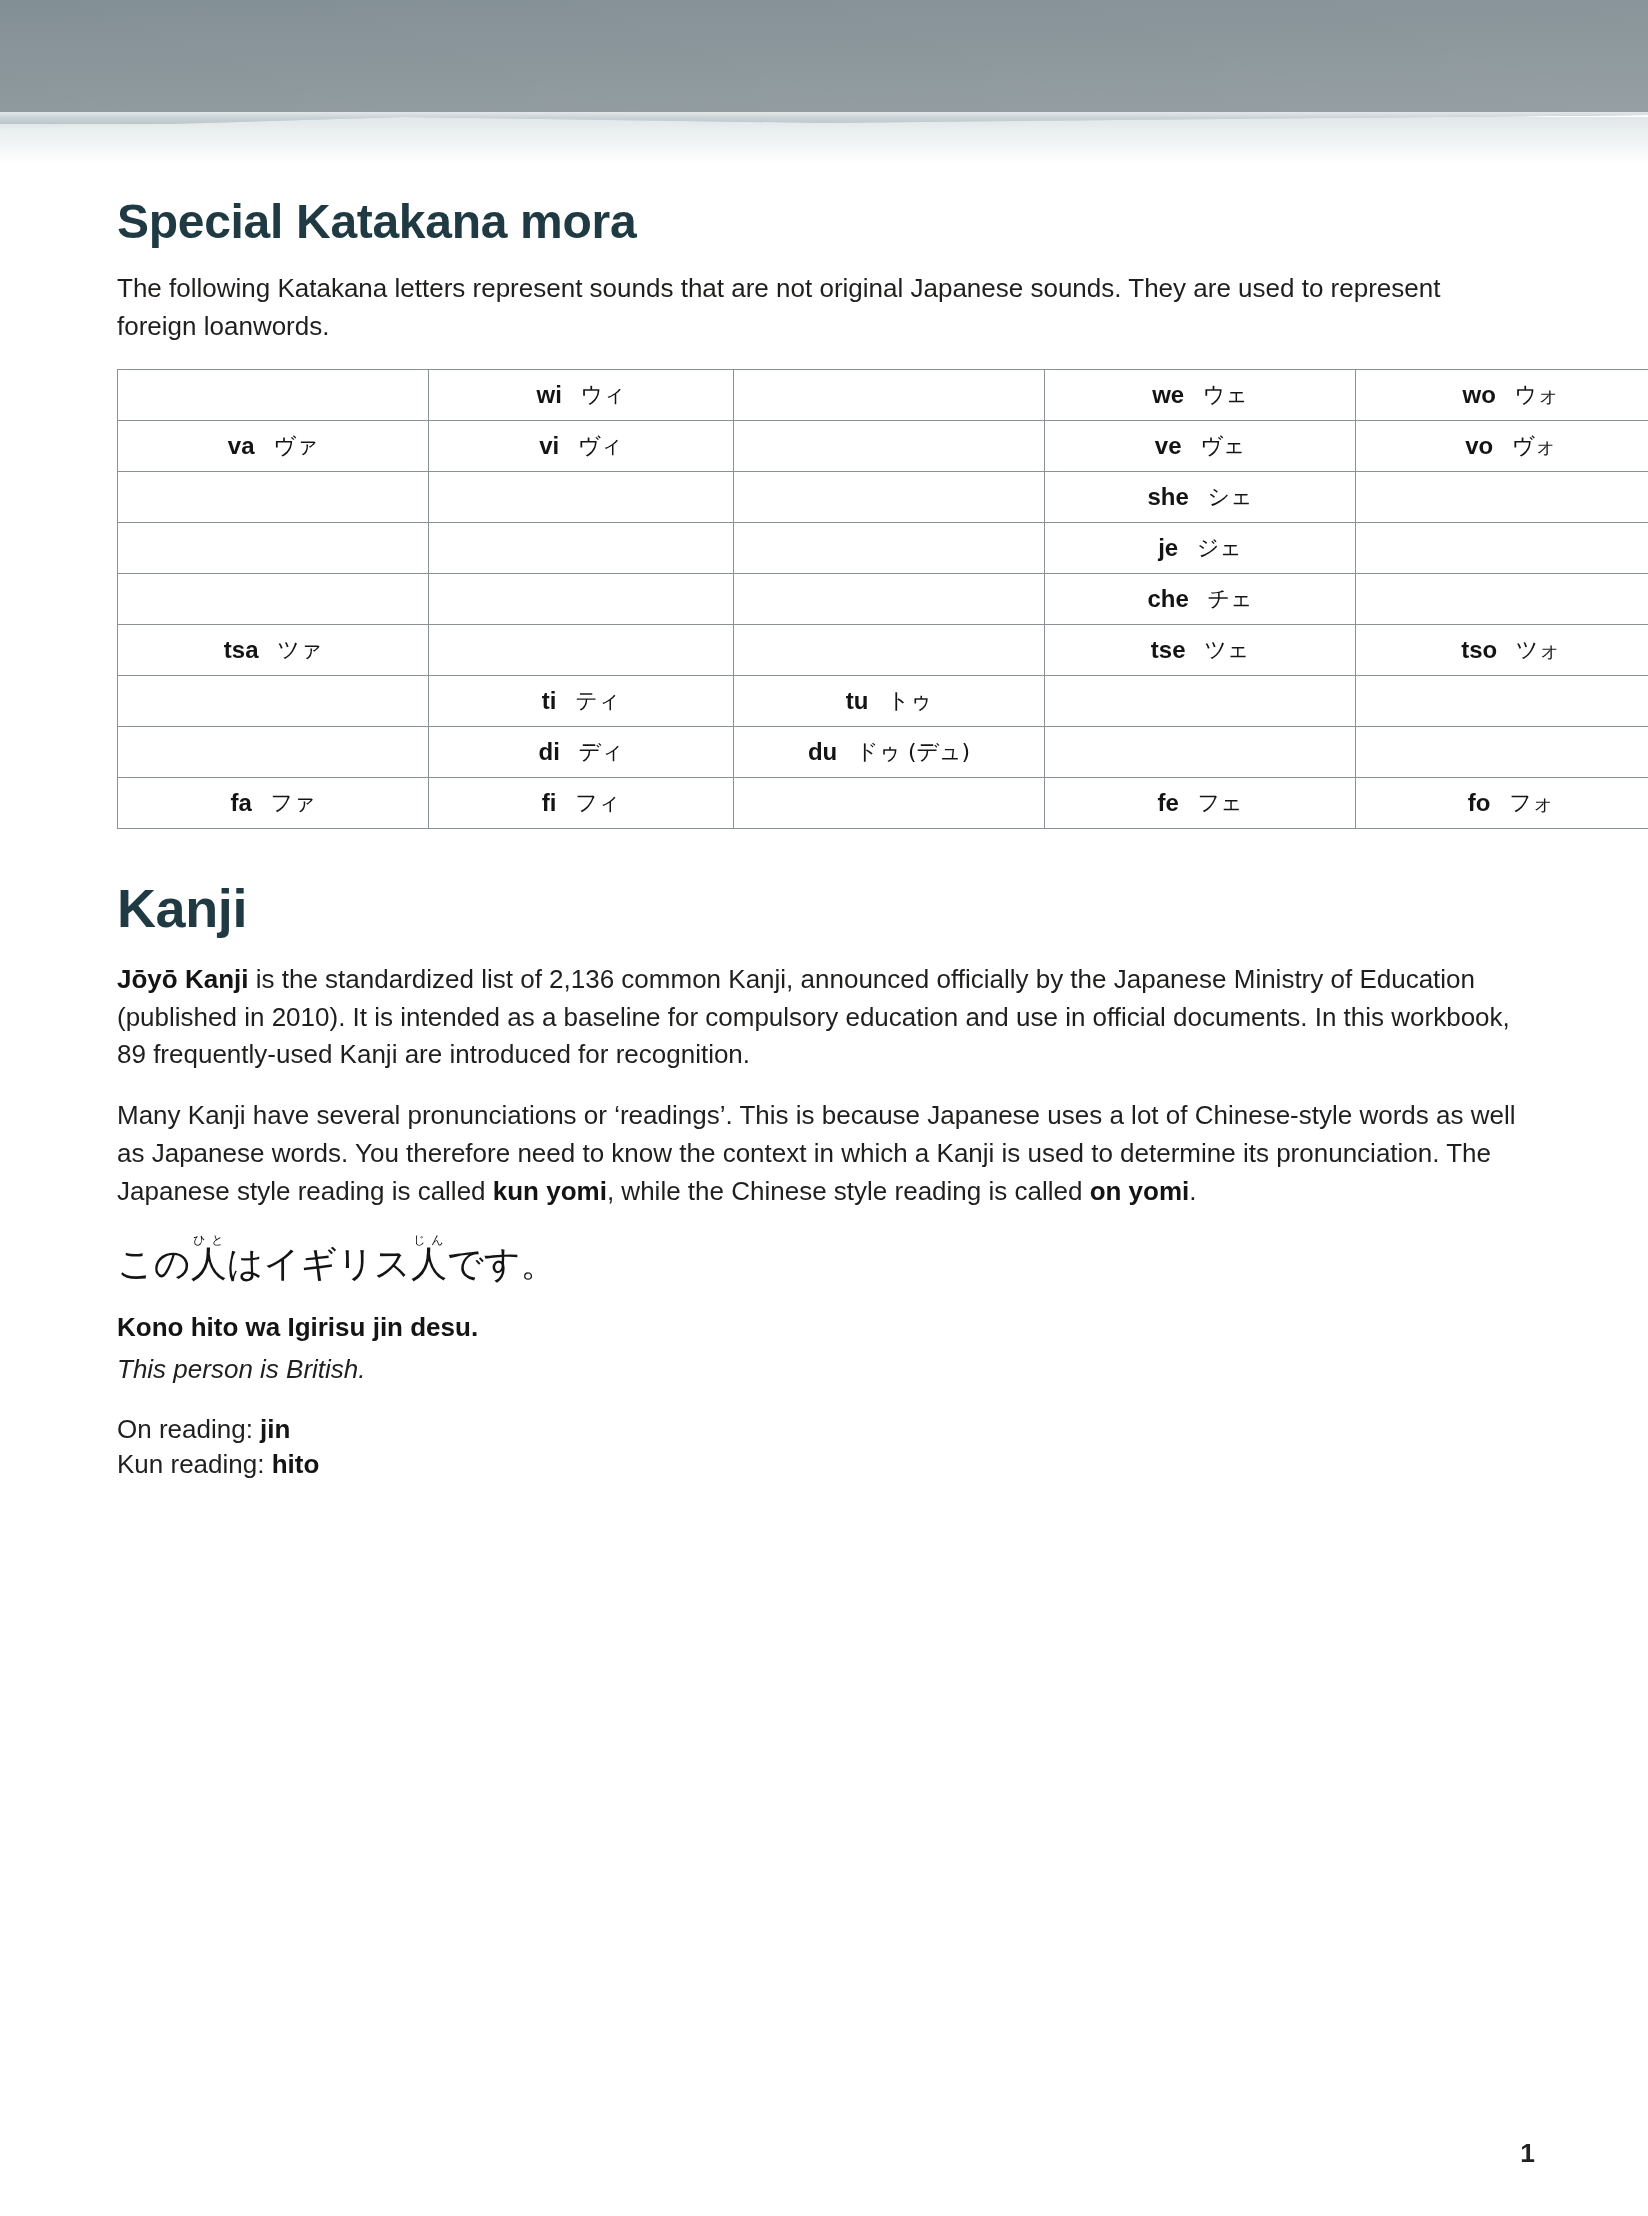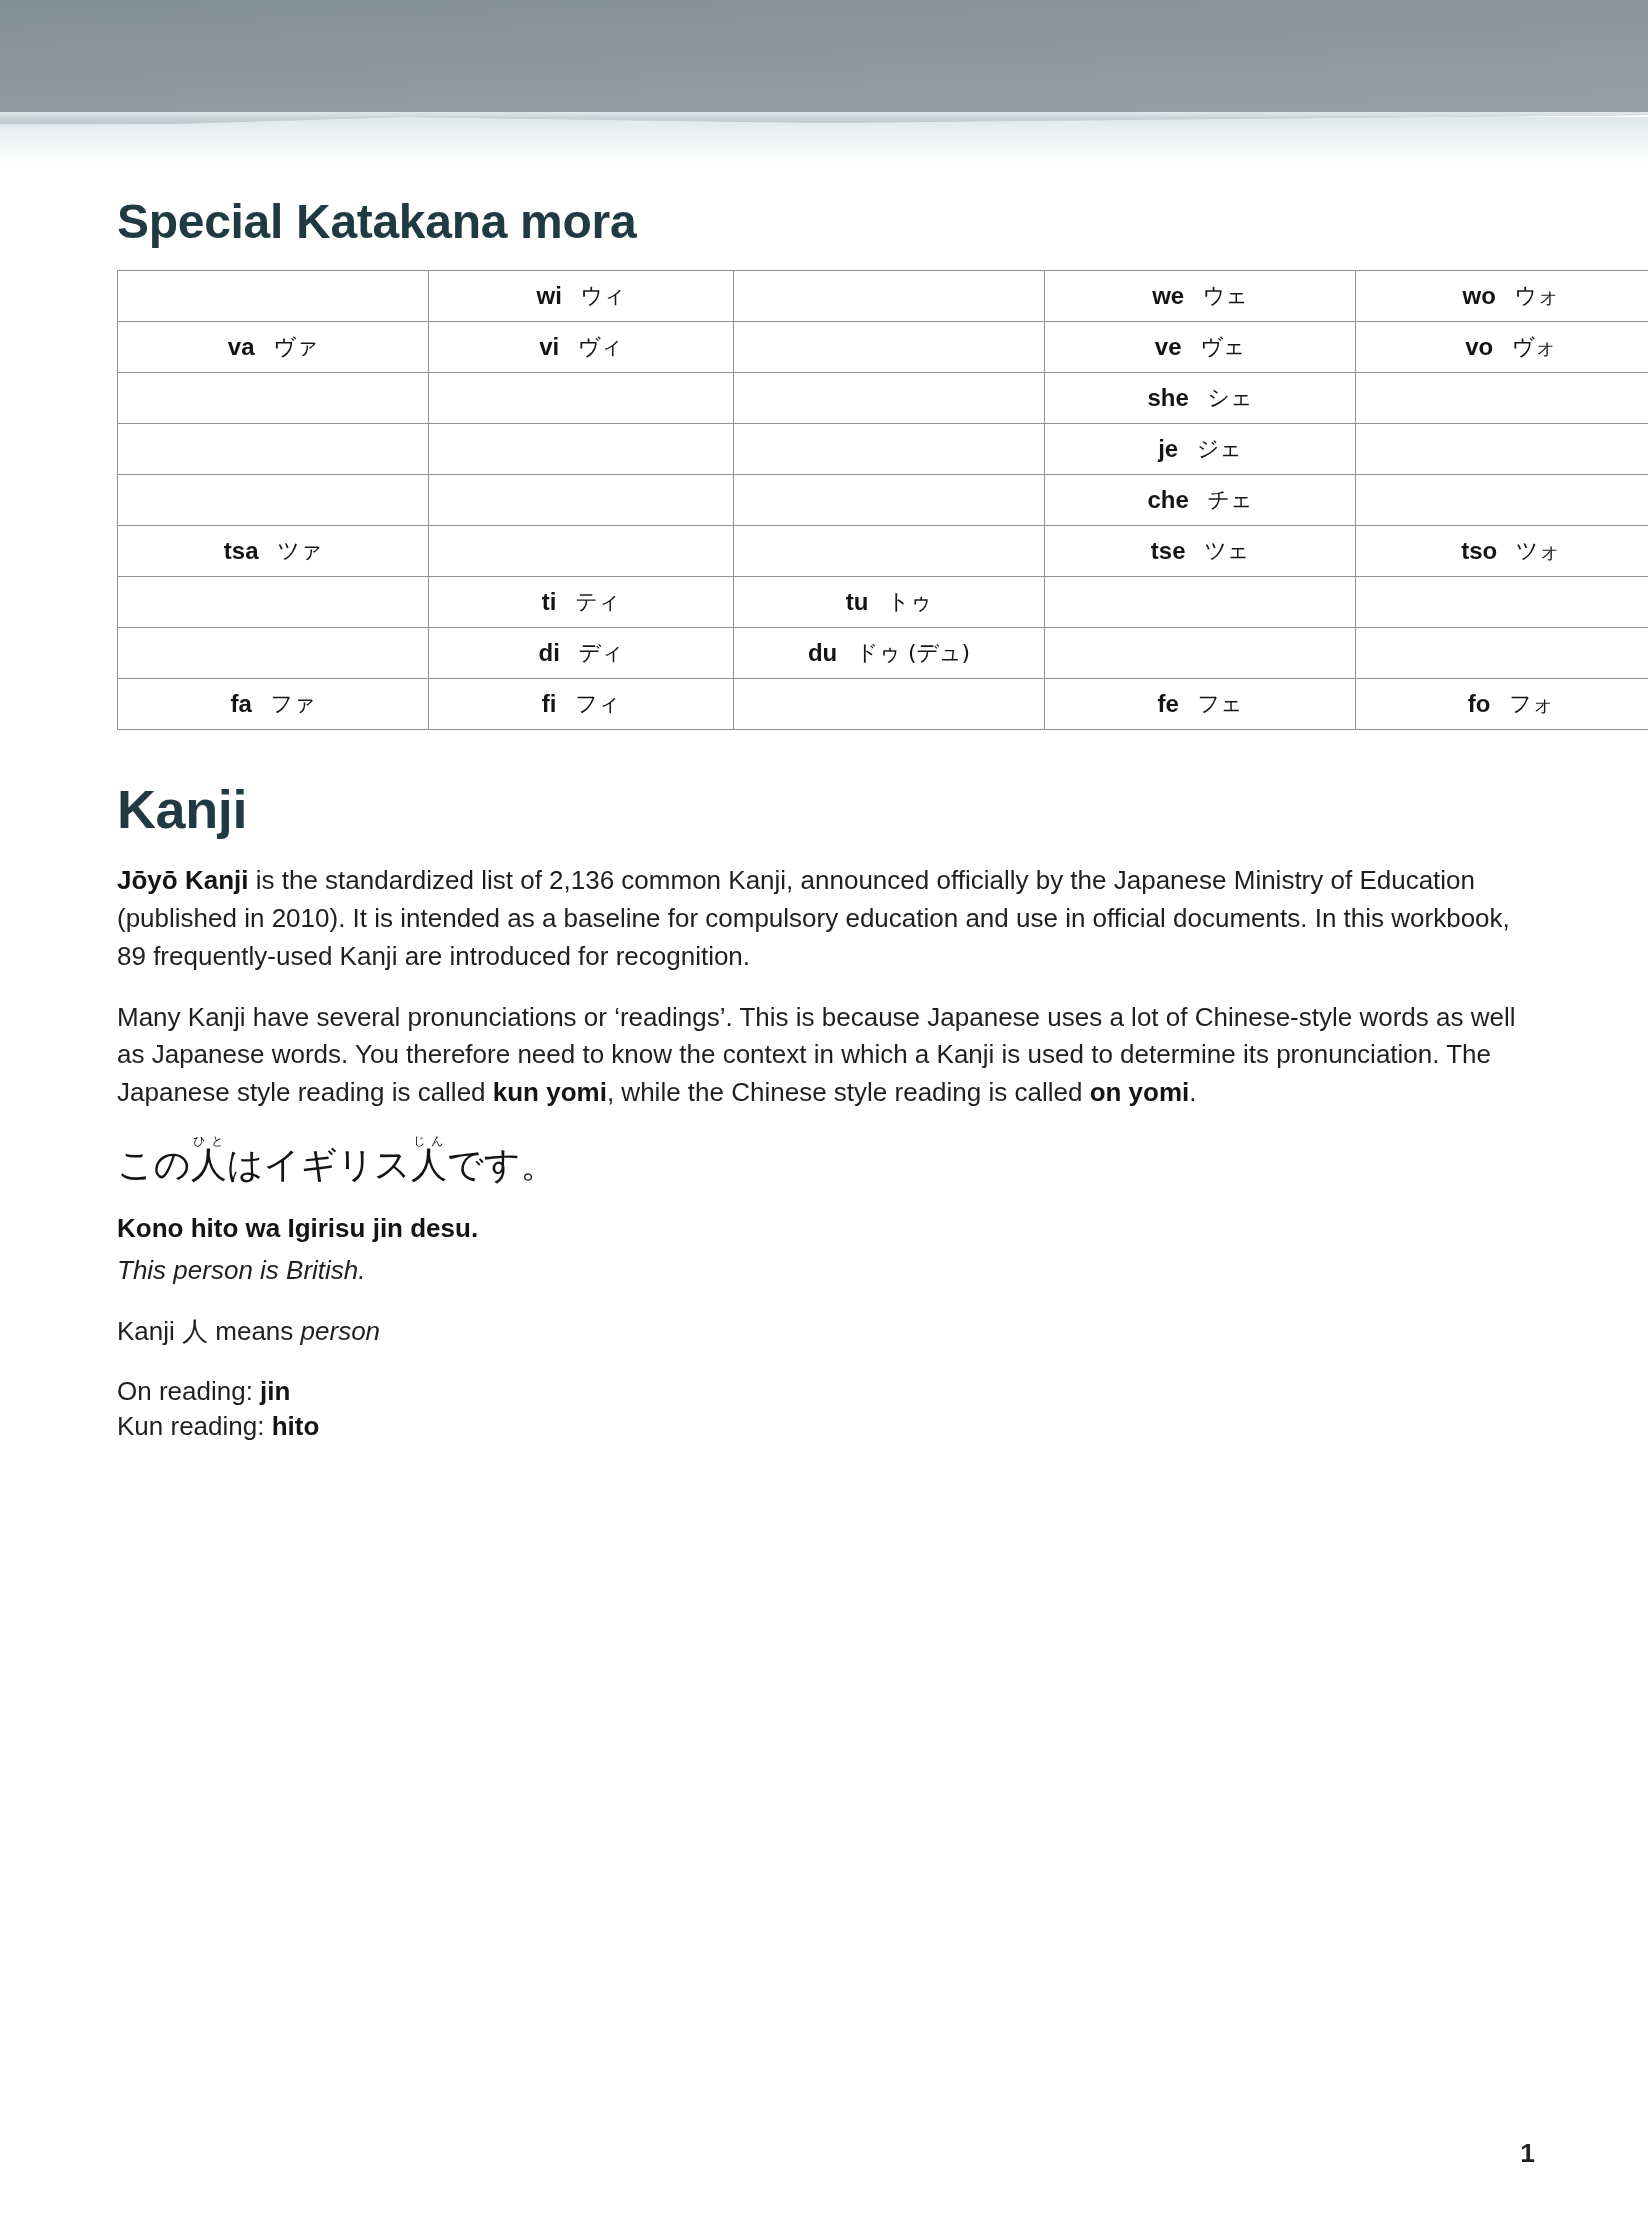--- a/index.html
+++ b/index.html
@@ -148,20 +148,21 @@
 
 <div id="scan-banner"></div>
 <div id="page-edge-shadow"></div>
 
 <div id="page">
 
   <h1 class="h1">
     <span class="line">Special Katakana mora</span>
   </h1>
 
+  <p class="body-p">The following Katakana letters represent sounds that are not original Japanese sounds. They are used to represent foreign loanwords.</p>
 
   <table class="kata" id="kata-table">
     <tbody>
         <tr>
           <td class="empty" style="width: 311px;"></td>
           <td style="width: 305px;"><span class="cellwrap"><span class="rom">wi</span><span class="kana">ウィ</span></span></td>
           <td class="empty" style="width: 311px;"></td>
           <td style="width: 311px;"><span class="cellwrap"><span class="rom">we</span><span class="kana">ウェ</span></span></td>
           <td style="width: 311px;"><span class="cellwrap"><span class="rom">wo</span><span class="kana">ウォ</span></span></td>
         </tr>
@@ -228,21 +229,20 @@
 
   <p class="body-p"><span class="b">Jōyō Kanji</span><span> is the standardized list of 2,136 common Kanji, announced officially by the Japanese Ministry of Education (published in 2010). It is intended as a baseline for compulsory education and use in official documents. In this workbook, 89 frequently-used Kanji are introduced for recognition.</span></p>
 
   <p class="body-p"><span>Many Kanji have several pronunciations or ‘readings’. This is because Japanese uses a lot of Chinese-style words as well as Japanese words. You therefore need to know the context in which a Kanji is used to determine its pronunciation. The Japanese style reading is called </span><span class="b">kun yomi</span><span>, while the Chinese style reading is called </span><span class="b">on yomi</span><span>.</span></p>
 
   <div class="jp-sentence"><span>この</span><ruby><span>人</span><rt>ひと</rt></ruby><span>はイギリス</span><ruby><span>人</span><rt>じん</rt></ruby><span>です。</span></div>
 
   <p class="body-p tight b">Kono hito wa Igirisu jin desu.</p>
   <p class="body-p i gap-sm">This person is British.</p>
 
-  <p class="body-p gap-sm"><span>Kanji </span><span class="kj">人</span><span> means </span><span class="i">person</span></p>
 
   <p class="reading-line"><span>On reading: </span><span class="b">jin</span></p>
   <p class="reading-line"><span>Kun reading: </span><span class="b">hito</span></p>
 
 </div>
 
 <div id="page-number">1</div>
 
 
 </body></html>

